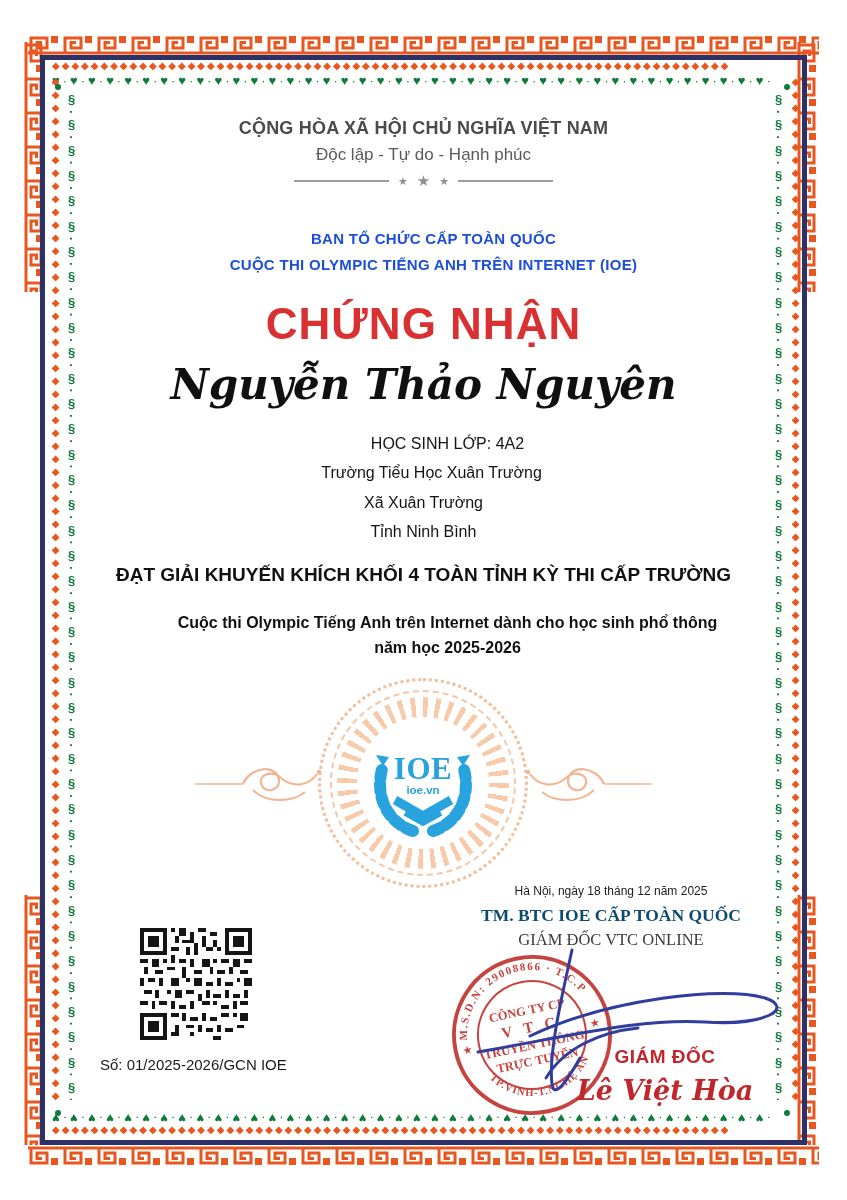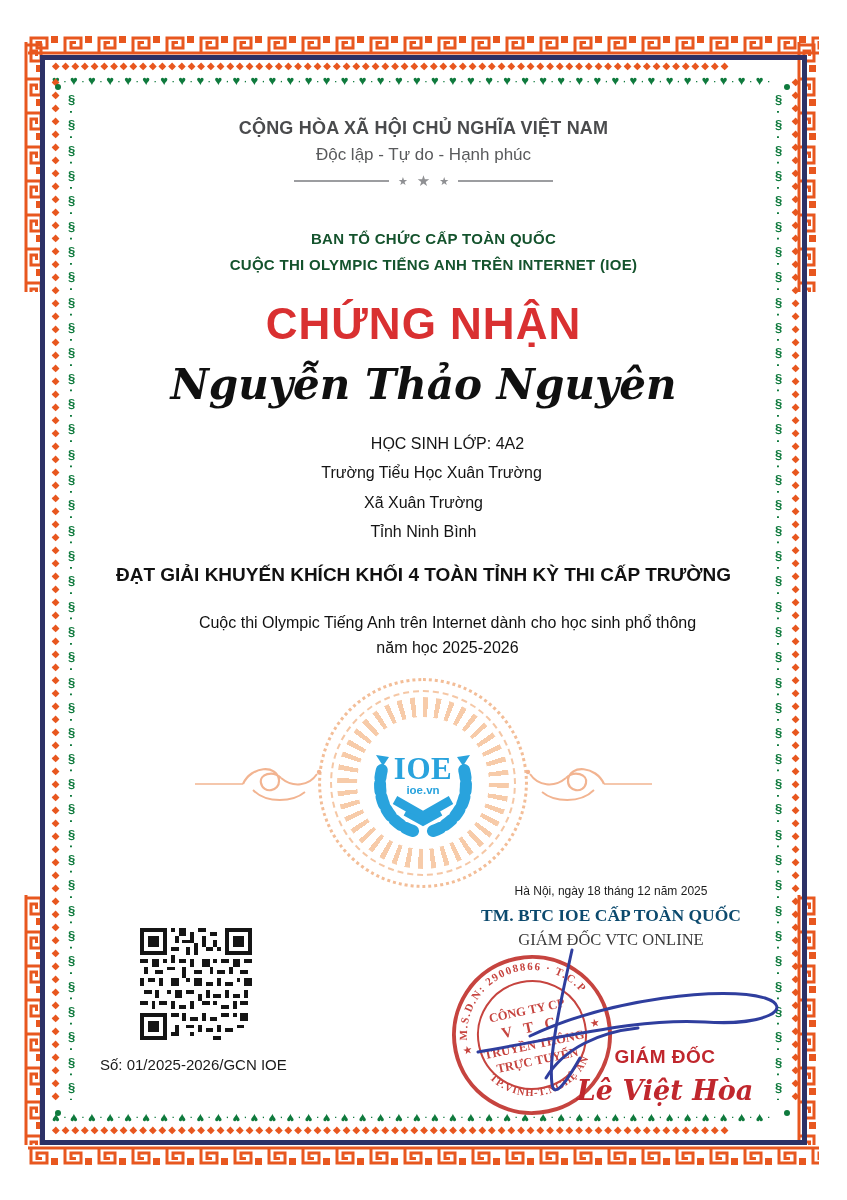--- a/index.html
+++ b/index.html
@@ -18,29 +18,29 @@
   .g-row{font-size:13px;letter-spacing:3px;height:18px;color:#0f7a3d;}
   .g-col{font-size:13px;letter-spacing:3px;width:16px;writing-mode:vertical-rl;color:#0f7a3d;font-weight:bold;}
   .flipY{transform:scaleY(-1);}
   .cdot{position:absolute;width:6px;height:6px;border-radius:50%;background:#0f7a3d;}
   
   .country{top:118px;font-size:18px;font-weight:bold;color:#4a4b4d;letter-spacing:.2px;}
   .motto{top:145px;font-size:17px;color:#595a5c;}
   .divider{position:absolute;top:172px;left:0;right:0;display:flex;justify-content:center;align-items:center;gap:9px;color:#8f9093;}
   .divline{width:95px;height:2px;background:#9c9da0;}
   .star{font-size:11px;} .star.big{font-size:15px;}
-  .org{font-size:15px;font-weight:bold;color:#14532d;letter-spacing:.3px;margin-left:20px;}
+  .org{font-size:15px;font-weight:bold;color:#1d4ed8;letter-spacing:.3px;margin-left:20px;}
   .org1{top:230px;} .org2{top:256px;}
   .title{top:299px;font-size:44px;font-weight:bold;color:#d93031;letter-spacing:1px;}
   .name{top:360px;font-size:42px;font-weight:bold;font-style:italic;
         font-family:"DejaVu Serif","Liberation Serif",serif;color:#101010;}
   .info{font-size:16px;color:#141414;}
   .class-line{top:435px;padding-left:48px;} .school{top:464px;padding-left:16px;} .commune{top:494px;} .province{top:523px;}
   .achievement{top:564px;font-size:19px;font-weight:bold;color:#111;}
-  .comp{font-size:16px;font-weight:normal;color:#111;padding-left:48px;}
+  .comp{font-size:16px;font-weight:bold;color:#111;padding-left:48px;}
   .comp1{top:614px;} .comp2{top:639px;}
   
   .lace1{position:absolute;left:318px;top:678px;width:210px;height:210px;border:3px dotted #f3bd97;border-radius:50%;box-sizing:border-box;}
   .lace2{position:absolute;left:330px;top:690px;width:186px;height:186px;border:2px dashed #f5c7a5;border-radius:50%;box-sizing:border-box;}
   .ring{position:absolute;left:337px;top:697px;width:172px;height:172px;border-radius:50%;
         background:repeating-conic-gradient(#f7cba9 0deg 3.5deg,rgba(255,255,255,0) 3.5deg 9deg);}
   .hole{position:absolute;left:357px;top:717px;width:132px;height:132px;border-radius:50%;background:#fff;}
   .flourish{position:absolute;top:752px;}
   .flourish.left{left:193px;} .flourish.right{left:519px;transform:scaleX(-1);}
   

